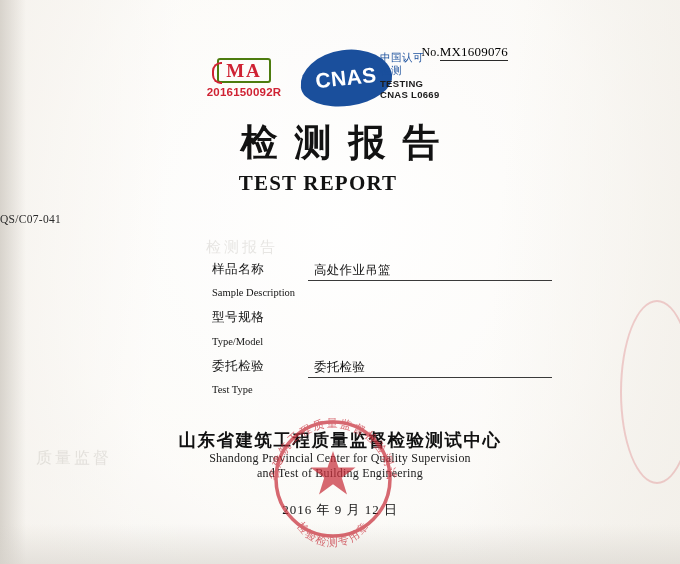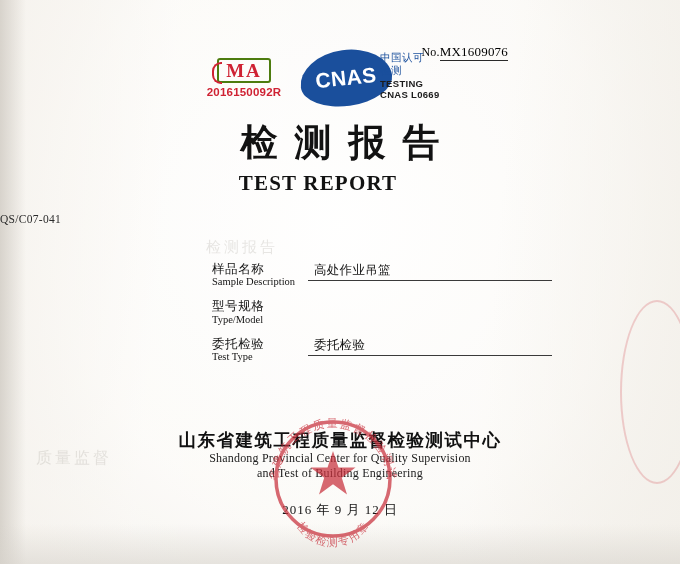--- a/index.html
+++ b/index.html
@@ -225,21 +225,21 @@
     font-family: "Liberation Serif", serif;
     font-size: 12.5px;
     letter-spacing: 0.6px;
     color: #141414;
   }
   .field-label .en {
     display: block;
     font-family: "Liberation Serif", serif;
     font-size: 10.5px;
     color: #141414;
-    margin-top: 0px;
+    margin-top: 11px;
   }
   .field-value {
     flex: 1 1 auto;
     border-bottom: 1px solid #3a3a3a;
     padding: 0 0 1px 6px;
     min-height: 17px;
     font-family: "Liberation Serif", serif;
     font-size: 12.5px;
     color: #141414;
     letter-spacing: 0.3px;

